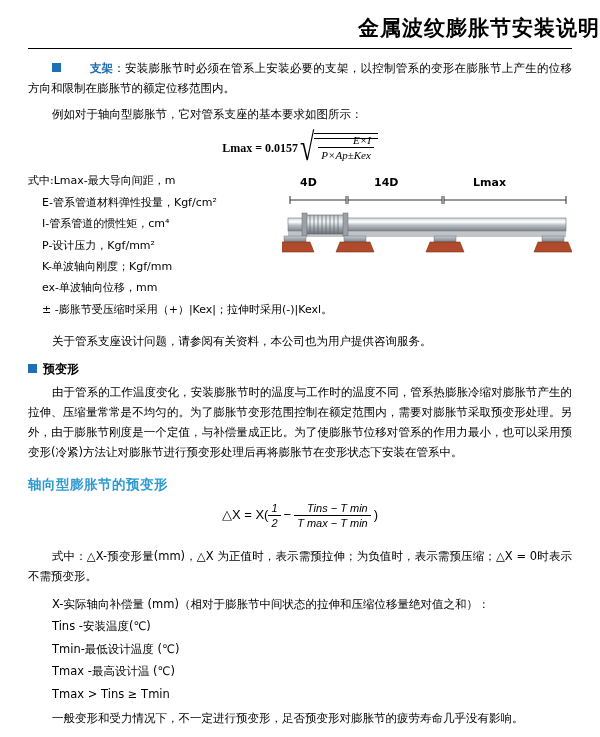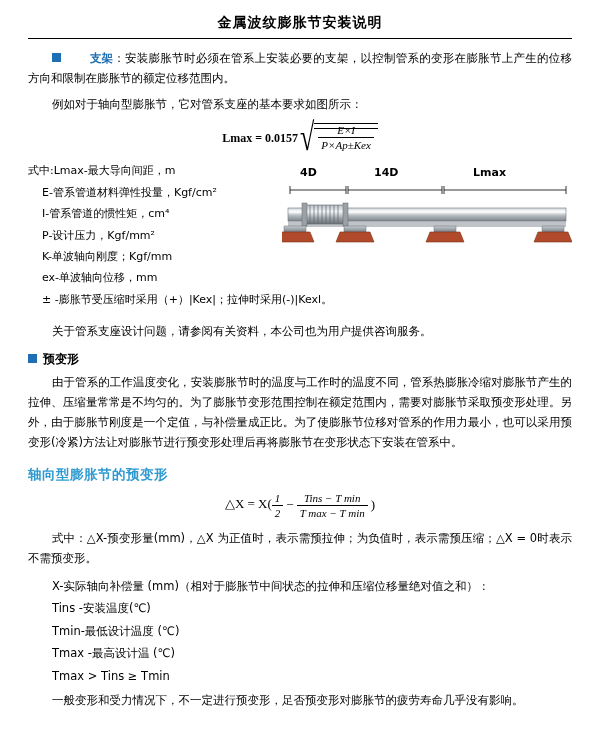--- a/index.html
+++ b/index.html
@@ -15,22 +15,22 @@
     overflow: hidden;
   }
   .page {
     position: relative;
     width: 600px;
     height: 737px;
     padding: 0;
     box-sizing: border-box;
   }
   .title {
-    text-align: center;
-    font-size: 14px;
+    text-align: right;
+    font-size: 21px;
     font-weight: bold;
     letter-spacing: 1px;
     margin: 14px 0 6px 0;
     color: #000;
   }
   .hr {
     border: none;
     border-top: 1px solid #000;
     margin: 4px 28px 10px 28px;
   }
@@ -111,21 +111,21 @@
   .radical .frac {
     display: inline-block;
     vertical-align: middle;
     border-top: 1px solid #000;
     padding: 0 4px;
     position: relative;
     top: -1px;
   }
   .frac {
     display: inline-block;
-    text-align: center;
+    text-align: right;
     vertical-align: middle;
   }
   .frac .num {
     display: block;
     padding: 0 3px 1px 3px;
     border-bottom: 1px solid #000;
     font-size: 11px;
     font-style: italic;
   }
   .frac .den {
@@ -170,23 +170,23 @@
     position: absolute;
     top: 0;
   }
   .clearfix::after {
     content: "";
     display: block;
     clear: both;
   }
   .math-line {
     text-align: center;
-    font-family: Liberation Serif, serif;
+    font-family: Liberation Sans, sans-serif;
     font-size: 13px;
-    margin: 8px 0 10px 0;
+    margin: 8px 0 18px 0;
   }
   .sublist {
     margin: 2px 0 0 0;
   }
   .sublist .row {
     font-size: 11.5px;
     line-height: 1.95;
     text-indent: 24px;
   }
   .note {

